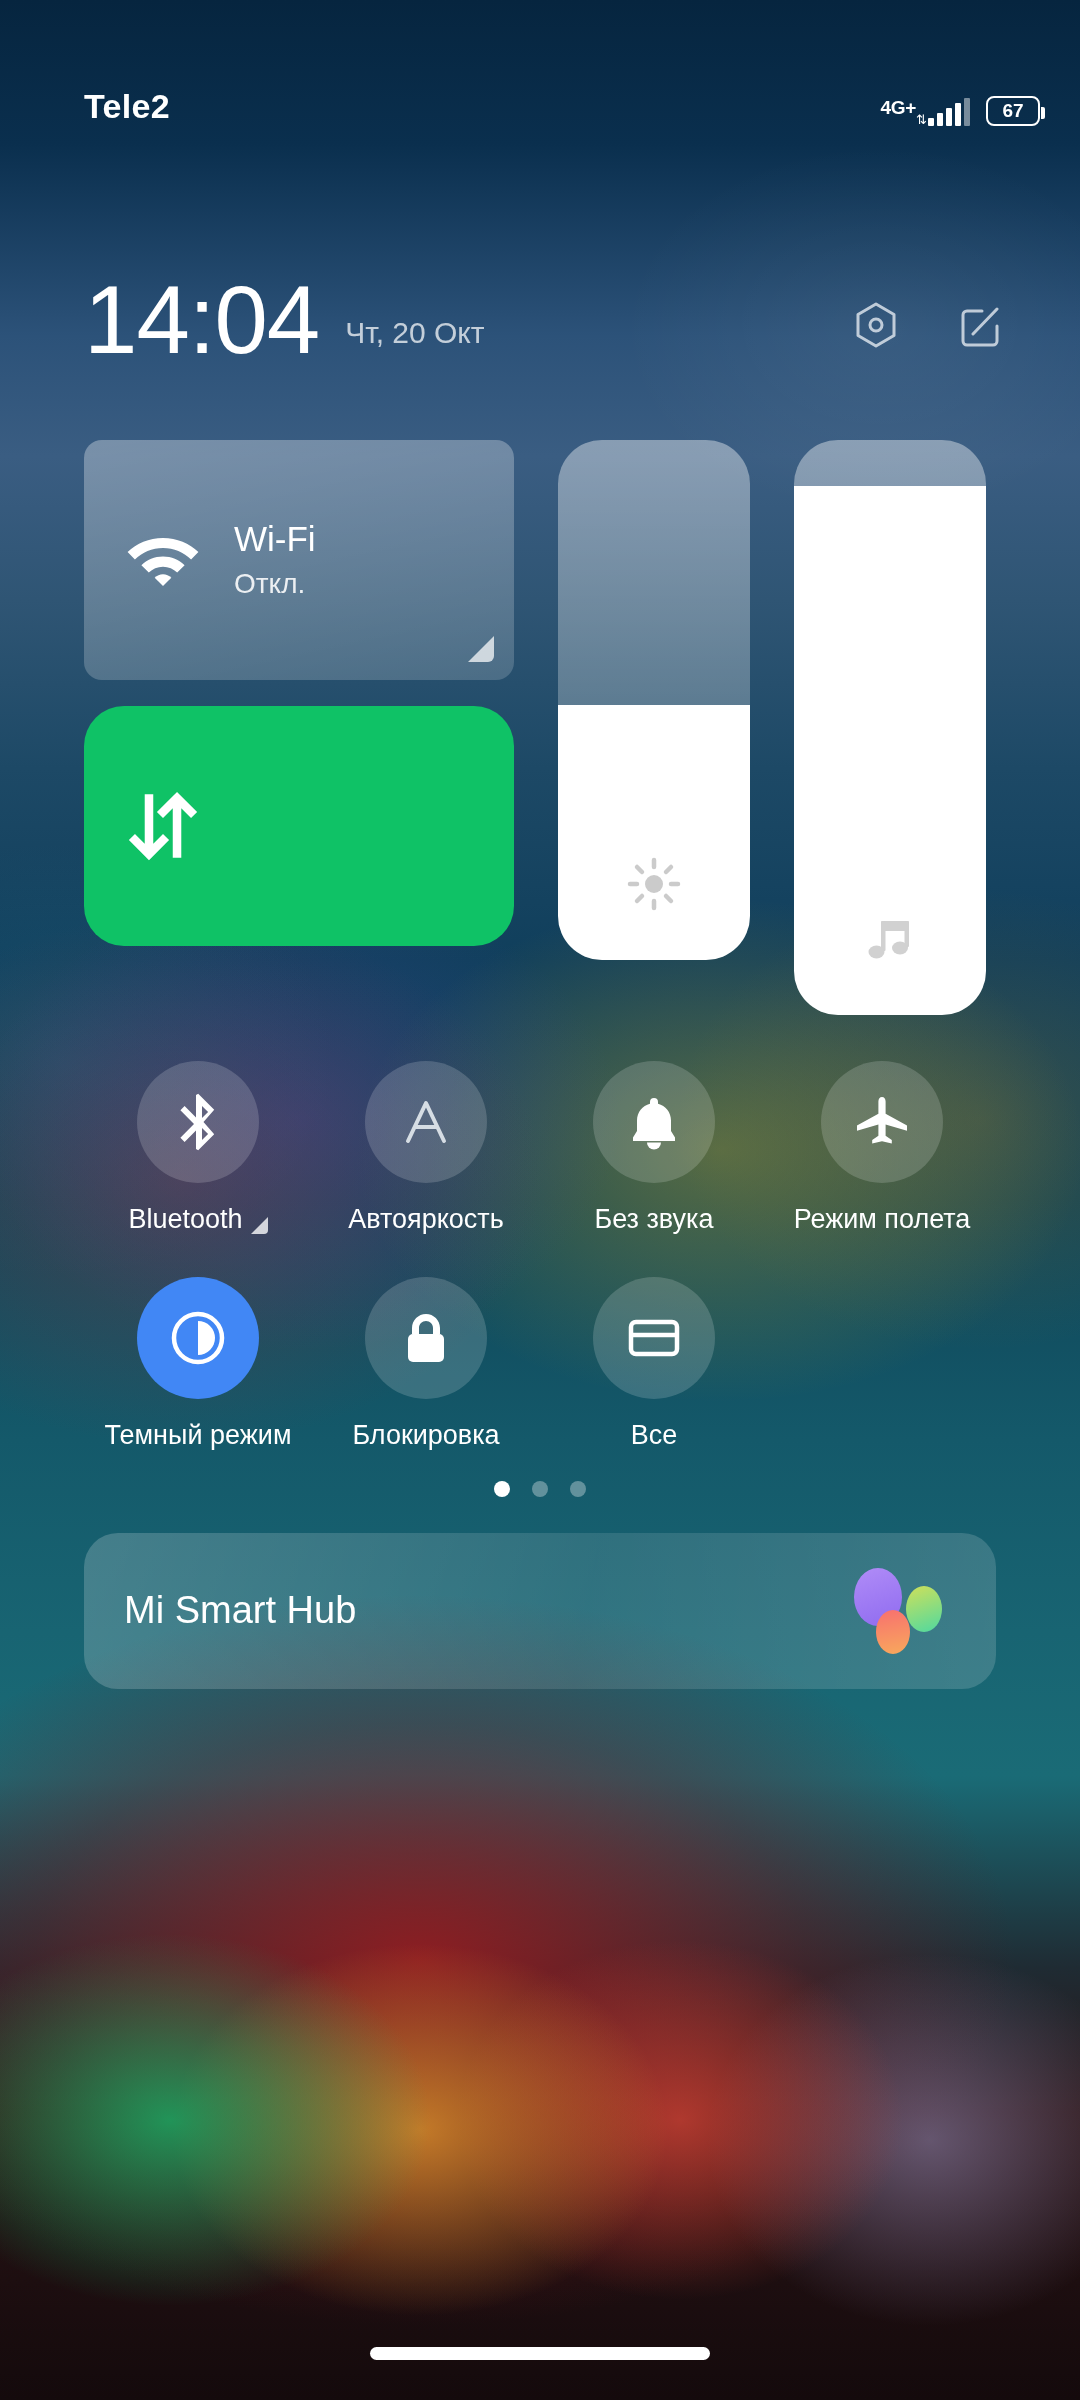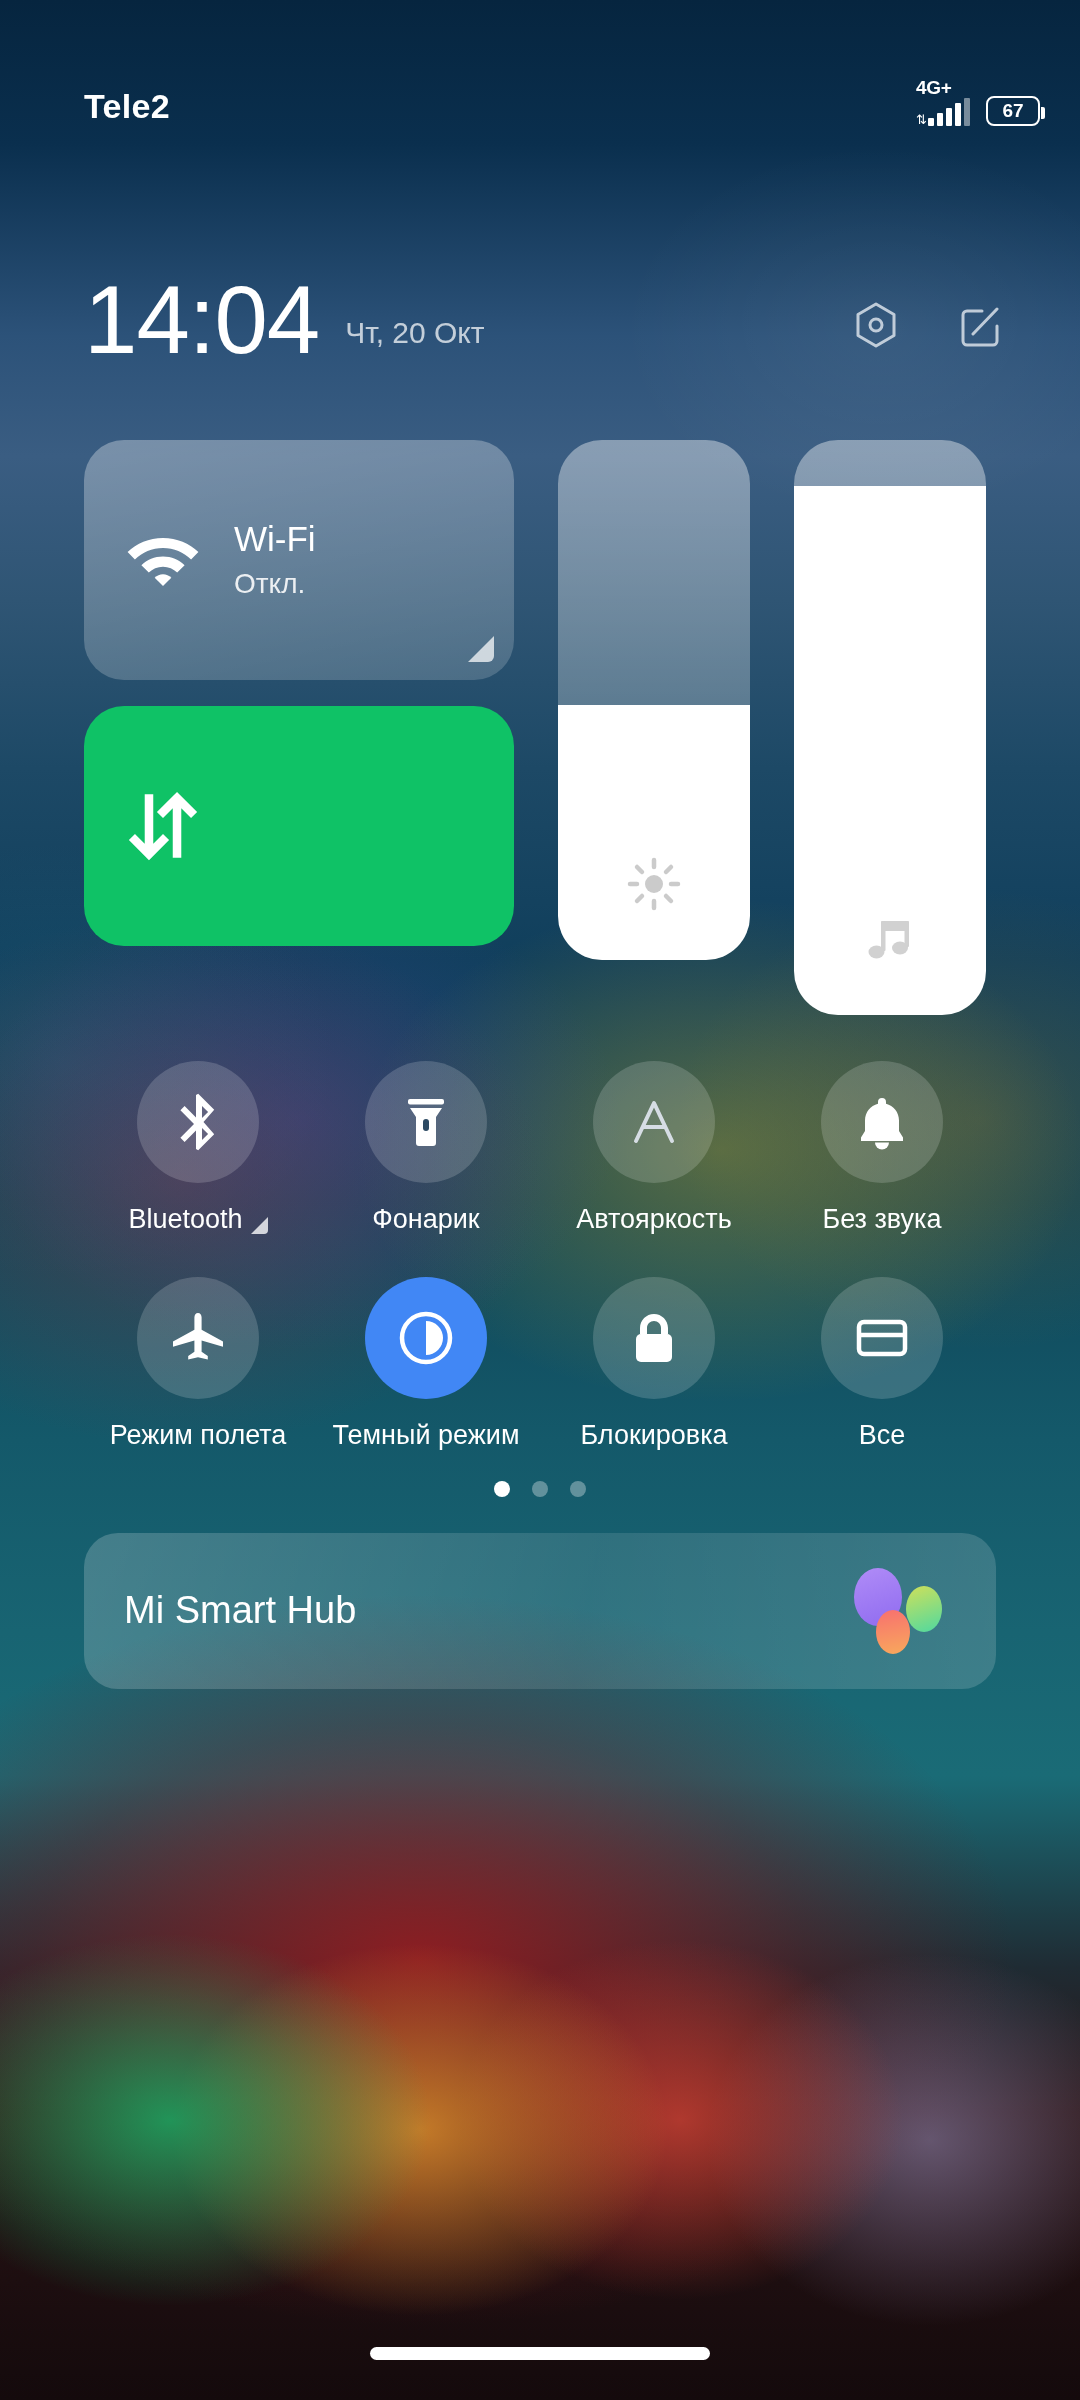--- a/index.html
+++ b/index.html
@@ -47,21 +47,21 @@
   }
 
   
   #status-bar {
     position: absolute; top: 0; left: 0; right: 0; height: 160px;
     display: flex; align-items: flex-end; justify-content: space-between;
     padding: 0 40px 34px 84px;
   }
   #carrier { color: #fff; font-size: 34px; font-weight: 700; letter-spacing: 0.3px; }
   #status-right { display: flex; align-items: flex-end; gap: 16px; }
-  .net-stack { display: flex; flex-direction: column; align-items: flex-start; line-height: 1; }
+  .net-stack { display: flex; align-items: flex-start; line-height: 1; }
   .net-label { color: #fff; font-size: 19px; font-weight: 600; margin-bottom: 1px; letter-spacing: -0.3px; }
   .sig-row { display: flex; align-items: flex-end; gap: 2px; }
   .sig-arrows { color: #fff; font-size: 13px; line-height: 1; margin-right: 1px; letter-spacing: -2px; }
   .bars { display: flex; align-items: flex-end; gap: 3px; }
   .bars i { display: block; width: 6px; background: #fff; border-radius: 1px; }
   .bars i:nth-child(1) { height: 8px; }
   .bars i:nth-child(2) { height: 13px; }
   .bars i:nth-child(3) { height: 18px; }
   .bars i:nth-child(4) { height: 23px; }
   .bars i:nth-child(5) { height: 28px; background: rgba(255,255,255,0.45); }
@@ -91,21 +91,21 @@
 
   
   #tiles-row { display: flex; gap: 44px; align-items: flex-start; }
   #big-col { width: 430px; display: flex; flex-direction: column; gap: 26px; }
 
   .big-tile {
     position: relative; height: 240px; border-radius: 40px;
     display: flex; align-items: center; padding-left: 40px; gap: 32px;
     overflow: hidden;
   }
-  .big-tile.off { background: linear-gradient(170deg, rgba(255,255,255,0.32) 0%, rgba(255,255,255,0.17) 100%); }
+  .big-tile.off { background: linear-gradient(170deg, rgba(255,255,255,0.32) 0%, rgba(255,255,255,0.17) 100%); border-radius: 18px; }
   .big-tile.on  { background: #0fc266; }
   .tile-ico { width: 78px; flex: 0 0 78px; display: flex; align-items: center; justify-content: center; }
   .tile-txt { min-width: 0; overflow: hidden; }
   .tile-title {
     color: #fff; font-size: 35px; font-weight: 400; line-height: 1.1;
     white-space: nowrap;
   }
   .tile-title.marquee {
     -webkit-mask-image: linear-gradient(90deg, rgba(0,0,0,0.25) 0, #000 10%, #000 86%, rgba(0,0,0,0.25) 100%);
             mask-image: linear-gradient(90deg, rgba(0,0,0,0.25) 0, #000 10%, #000 86%, rgba(0,0,0,0.25) 100%);
@@ -288,32 +288,20 @@
         <svg width="62" height="62" viewBox="0 0 62 62" fill="#fff">
           <path d="M29 4v22.5L17.6 15.1l-4.2 4.2L27 33 13.4 46.7l4.2 4.2L29 39.5V58l2.2 1.3 16-16L36.5 31l10.7-12.3-16-16L29 4zm6 10.9 6.1 6.1L35 27.1V14.9zm0 22 6.1 6.1L35 49.1V36.9z"></path>
         </svg>
       </span>
       <span class="tg-label">
         <span>Bluetooth</span>
         <span class="lbl-arrow"></span>
       </span>
     </div>
 
-    <div class="tg">
-      <span class="tg-circle">
-        <svg width="60" height="60" viewBox="0 0 60 60" fill="#fff">
-          <rect x="12" y="7" width="36" height="5.5" rx="2"></rect>
-          <path d="M14 16h32l-6 9v26a3 3 0 0 1-3 3H23a3 3 0 0 1-3-3V25l-6-9z"></path>
-          <rect x="27" y="27" width="6" height="12" rx="3" fill="#2d4a63"></rect>
-        </svg>
-      </span>
-      <span class="tg-label">
-        <span>Фонарик</span>
-      </span>
-    </div>
 
     <div class="tg">
       <span class="tg-circle">
         <svg width="62" height="62" viewBox="0 0 62 62" fill="none" stroke="#d6dde4" stroke-width="4" stroke-linecap="round" stroke-linejoin="round">
           <path d="M13 50 31 12l18 38"></path>
           <path d="M21 36h20"></path>
         </svg>
       </span>
       <span class="tg-label">
         <span>Автояркость</span>

